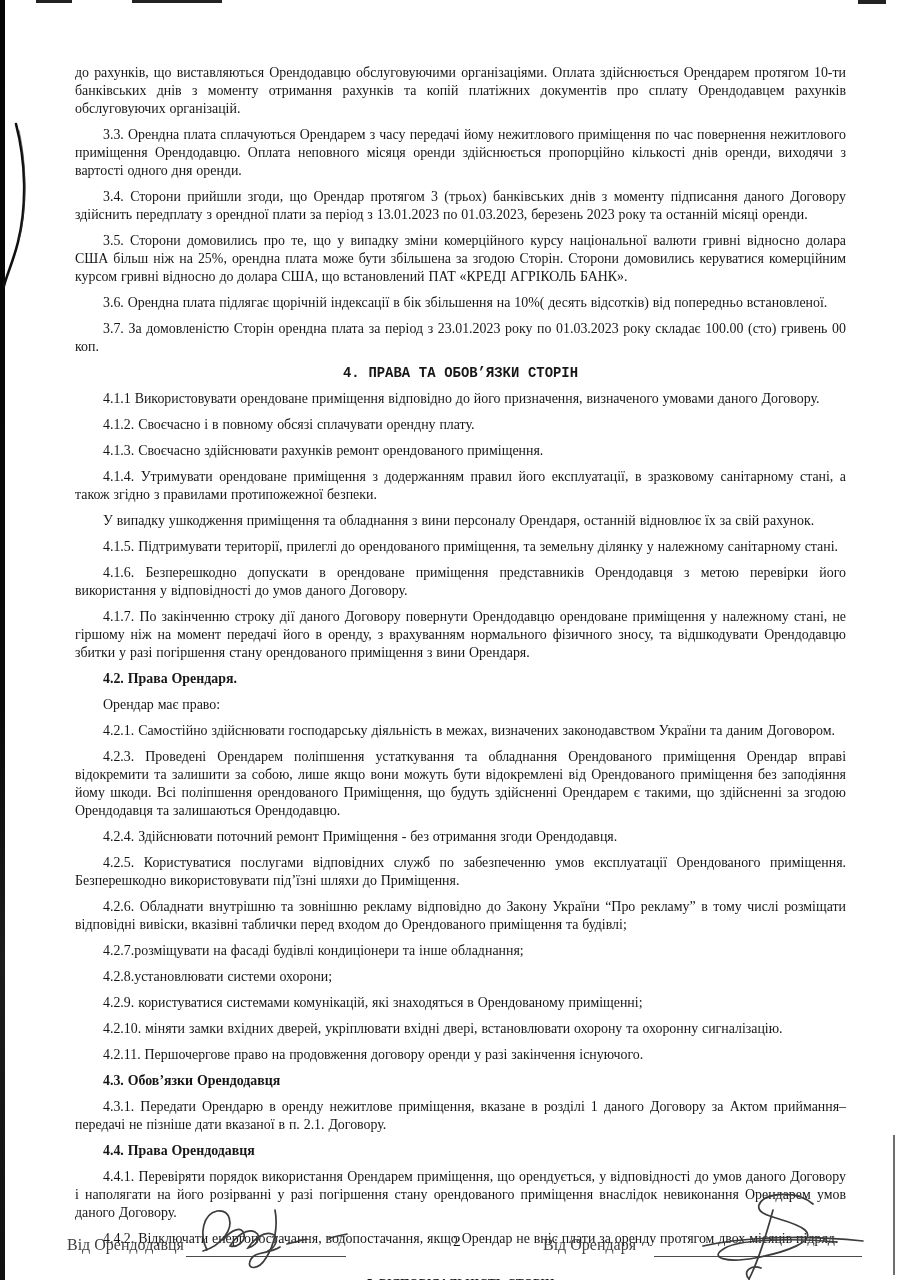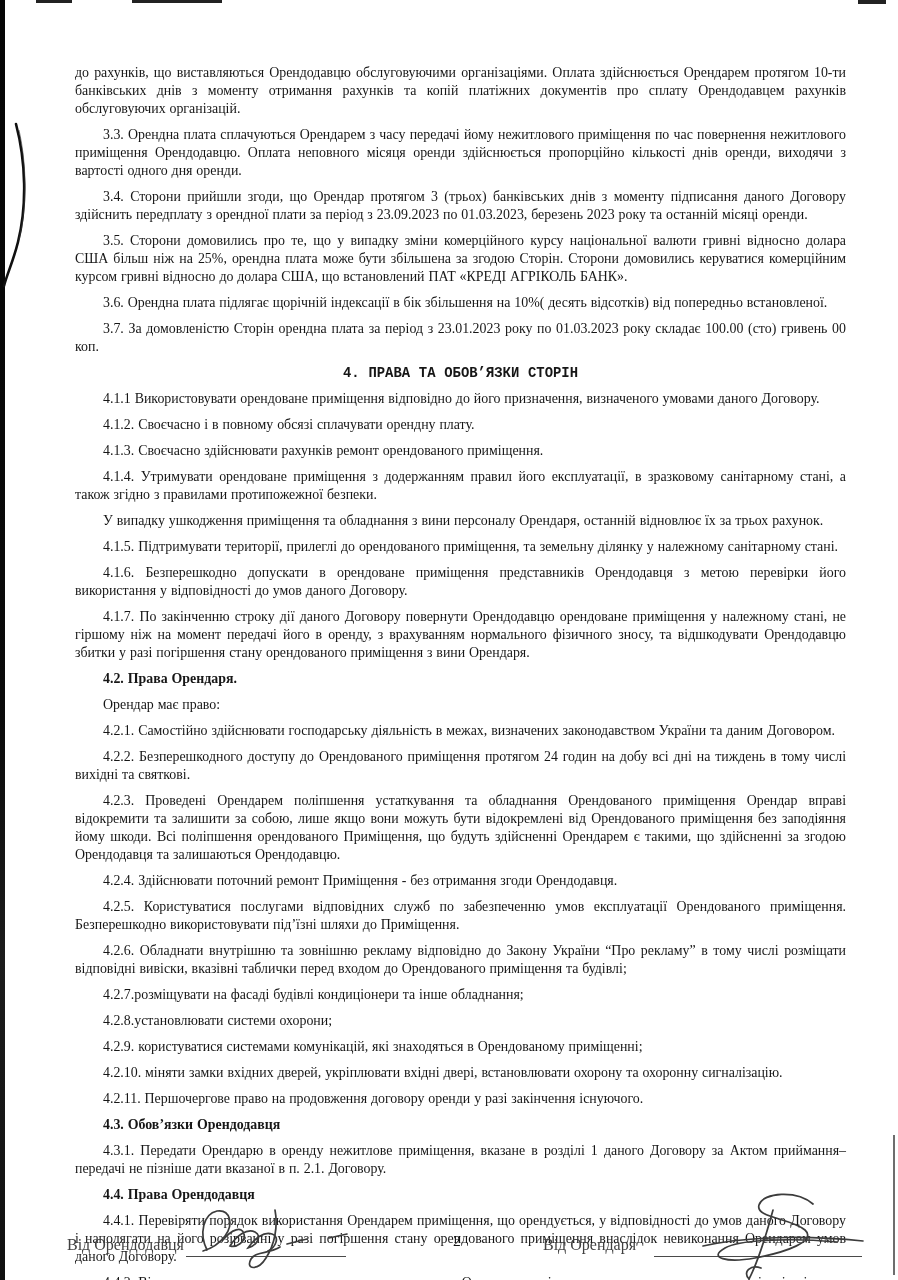--- a/index.html
+++ b/index.html
@@ -54,37 +54,36 @@
 <div class="edge-frag f3"></div>
 <div class="edge-line-right"></div>
 <svg class="curl-artifact" width="40" height="190" viewBox="0 0 40 190">
   <path d="M16,14 C26,52 27,96 18,132 C13,152 7,164 4,176" fill="none" stroke="#101010" stroke-width="2.6" stroke-linecap="round"></path>
   <path d="M19,20 C27,56 27,98 19,130" fill="none" stroke="#3a3a3a" stroke-width="1" opacity=".6"></path>
 </svg>
 
 <div class="doc-body">
     <p class="cont">до рахунків, що виставляються Орендодавцю обслуговуючими організаціями. Оплата здійснюється Орендарем протягом 10-ти банківських днів з моменту отримання рахунків та копій платіжних документів про сплату Орендодавцем рахунків обслуговуючих організацій.</p>
     <p class="p">3.3. Орендна плата сплачуються Орендарем з часу передачі йому нежитлового приміщення по час повернення нежитлового приміщення Орендодавцю. Оплата неповного місяця оренди здійснюється пропорційно кількості днів оренди, виходячи з вартості одного дня оренди.</p>
-    <p class="p">3.4. Сторони прийшли згоди, що Орендар протягом 3 (трьох) банківських днів з моменту підписання даного Договору здійснить передплату з орендної плати за період з 23.09.2023 по 01.03.2023, березень 2023 року та останній місяці оренди.</p>
+    <p class="p">3.4. Сторони прийшли згоди, що Орендар протягом 3 (трьох) банківських днів з моменту підписання даного Договору здійснить передплату з орендної плати за період з 13.01.2023 по 01.03.2023, березень 2023 року та останній місяці оренди.</p>
     <p class="p">3.5. Сторони домовились про те, що у випадку зміни комерційного курсу національної валюти гривні відносно долара США більш ніж на 25%, орендна плата може бути збільшена за згодою Сторін. Сторони домовились керуватися комерційним курсом гривні відносно до долара США, що встановлений ПАТ «КРЕДІ АГРІКОЛЬ БАНК».</p>
     <p class="p">3.6. Орендна плата підлягає щорічній індексації в бік збільшення на 10%( десять відсотків) від попередньо встановленої.</p>
     <p class="p">3.7. За домовленістю Сторін орендна плата за період з 23.01.2023 року по 01.03.2023 року складає 100.00 (сто) гривень 00 коп.</p>
     <p class="hc">4. ПРАВА ТА ОБОВ’ЯЗКИ СТОРІН</p>
     <p class="p">4.1.1 Використовувати орендоване приміщення відповідно до його призначення, визначеного умовами даного Договору.</p>
     <p class="p">4.1.2. Своєчасно і в повному обсязі сплачувати орендну плату.</p>
     <p class="p">4.1.3. Своєчасно здійснювати рахунків ремонт орендованого приміщення.</p>
     <p class="p">4.1.4. Утримувати орендоване приміщення з додержанням правил його експлуатації, в зразковому санітарному стані, а також згідно з правилами протипожежної безпеки.</p>
-    <p class="p">У випадку ушкодження приміщення та обладнання з вини персоналу Орендаря, останній відновлює їх за трьох рахунок.</p>
+    <p class="p">У випадку ушкодження приміщення та обладнання з вини персоналу Орендаря, останній відновлює їх за свій рахунок.</p>
     <p class="p">4.1.5. Підтримувати території, прилеглі до орендованого приміщення, та земельну ділянку у належному санітарному стані.</p>
     <p class="p">4.1.6. Безперешкодно допускати в орендоване приміщення представників Орендодавця з метою перевірки його використання у відповідності до умов даного Договору.</p>
     <p class="p">4.1.7. По закінченню строку дії даного Договору повернути Орендодавцю орендоване приміщення у належному стані, не гіршому ніж на момент передачі його в оренду, з врахуванням нормального фізичного зносу, та відшкодувати Орендодавцю збитки у разі погіршення стану орендованого приміщення з вини Орендаря.</p>
     <p class="hb">4.2. Права Орендаря.</p>
     <p class="p">Орендар має право:</p>
     <p class="p">4.2.1. Самостійно здійснювати господарську діяльність в межах, визначених законодавством України та даним Договором.</p>
-    <p class="p">4.2.2. Безперешкодного доступу до Орендованого приміщення протягом 24 годин на добу всі дні на тиждень в тому числі вихідні та святкові.</p>
     <p class="p">4.2.3. Проведені Орендарем поліпшення устаткування та обладнання Орендованого приміщення Орендар вправі відокремити та залишити за собою, лише якщо вони можуть бути відокремлені від Орендованого приміщення без заподіяння йому шкоди. Всі поліпшення орендованого Приміщення, що будуть здійсненні Орендарем є такими, що здійсненні за згодою Орендодавця та залишаються Орендодавцю.</p>
     <p class="p">4.2.4. Здійснювати поточний ремонт Приміщення - без отримання згоди Орендодавця.</p>
     <p class="p">4.2.5. Користуватися послугами відповідних служб по забезпеченню умов експлуатації Орендованого приміщення. Безперешкодно використовувати під’їзні шляхи до Приміщення.</p>
     <p class="p">4.2.6. Обладнати внутрішню та зовнішню рекламу відповідно до Закону України “Про рекламу” в тому числі розміщати відповідні вивіски, вказівні таблички перед входом до Орендованого приміщення та будівлі;</p>
     <p class="p">4.2.7.розміщувати на фасаді будівлі кондиціонери та інше обладнання;</p>
     <p class="p">4.2.8.установлювати системи охорони;</p>
     <p class="p">4.2.9. користуватися системами комунікацій, які знаходяться в Орендованому приміщенні;</p>
     <p class="p">4.2.10. міняти замки вхідних дверей, укріплювати вхідні двері, встановлювати охорону та охоронну сигналізацію.</p>
     <p class="p">4.2.11. Першочергове право на продовження договору оренди у разі закінчення існуючого.</p>
     <p class="hb">4.3. Обов’язки Орендодавця</p>

